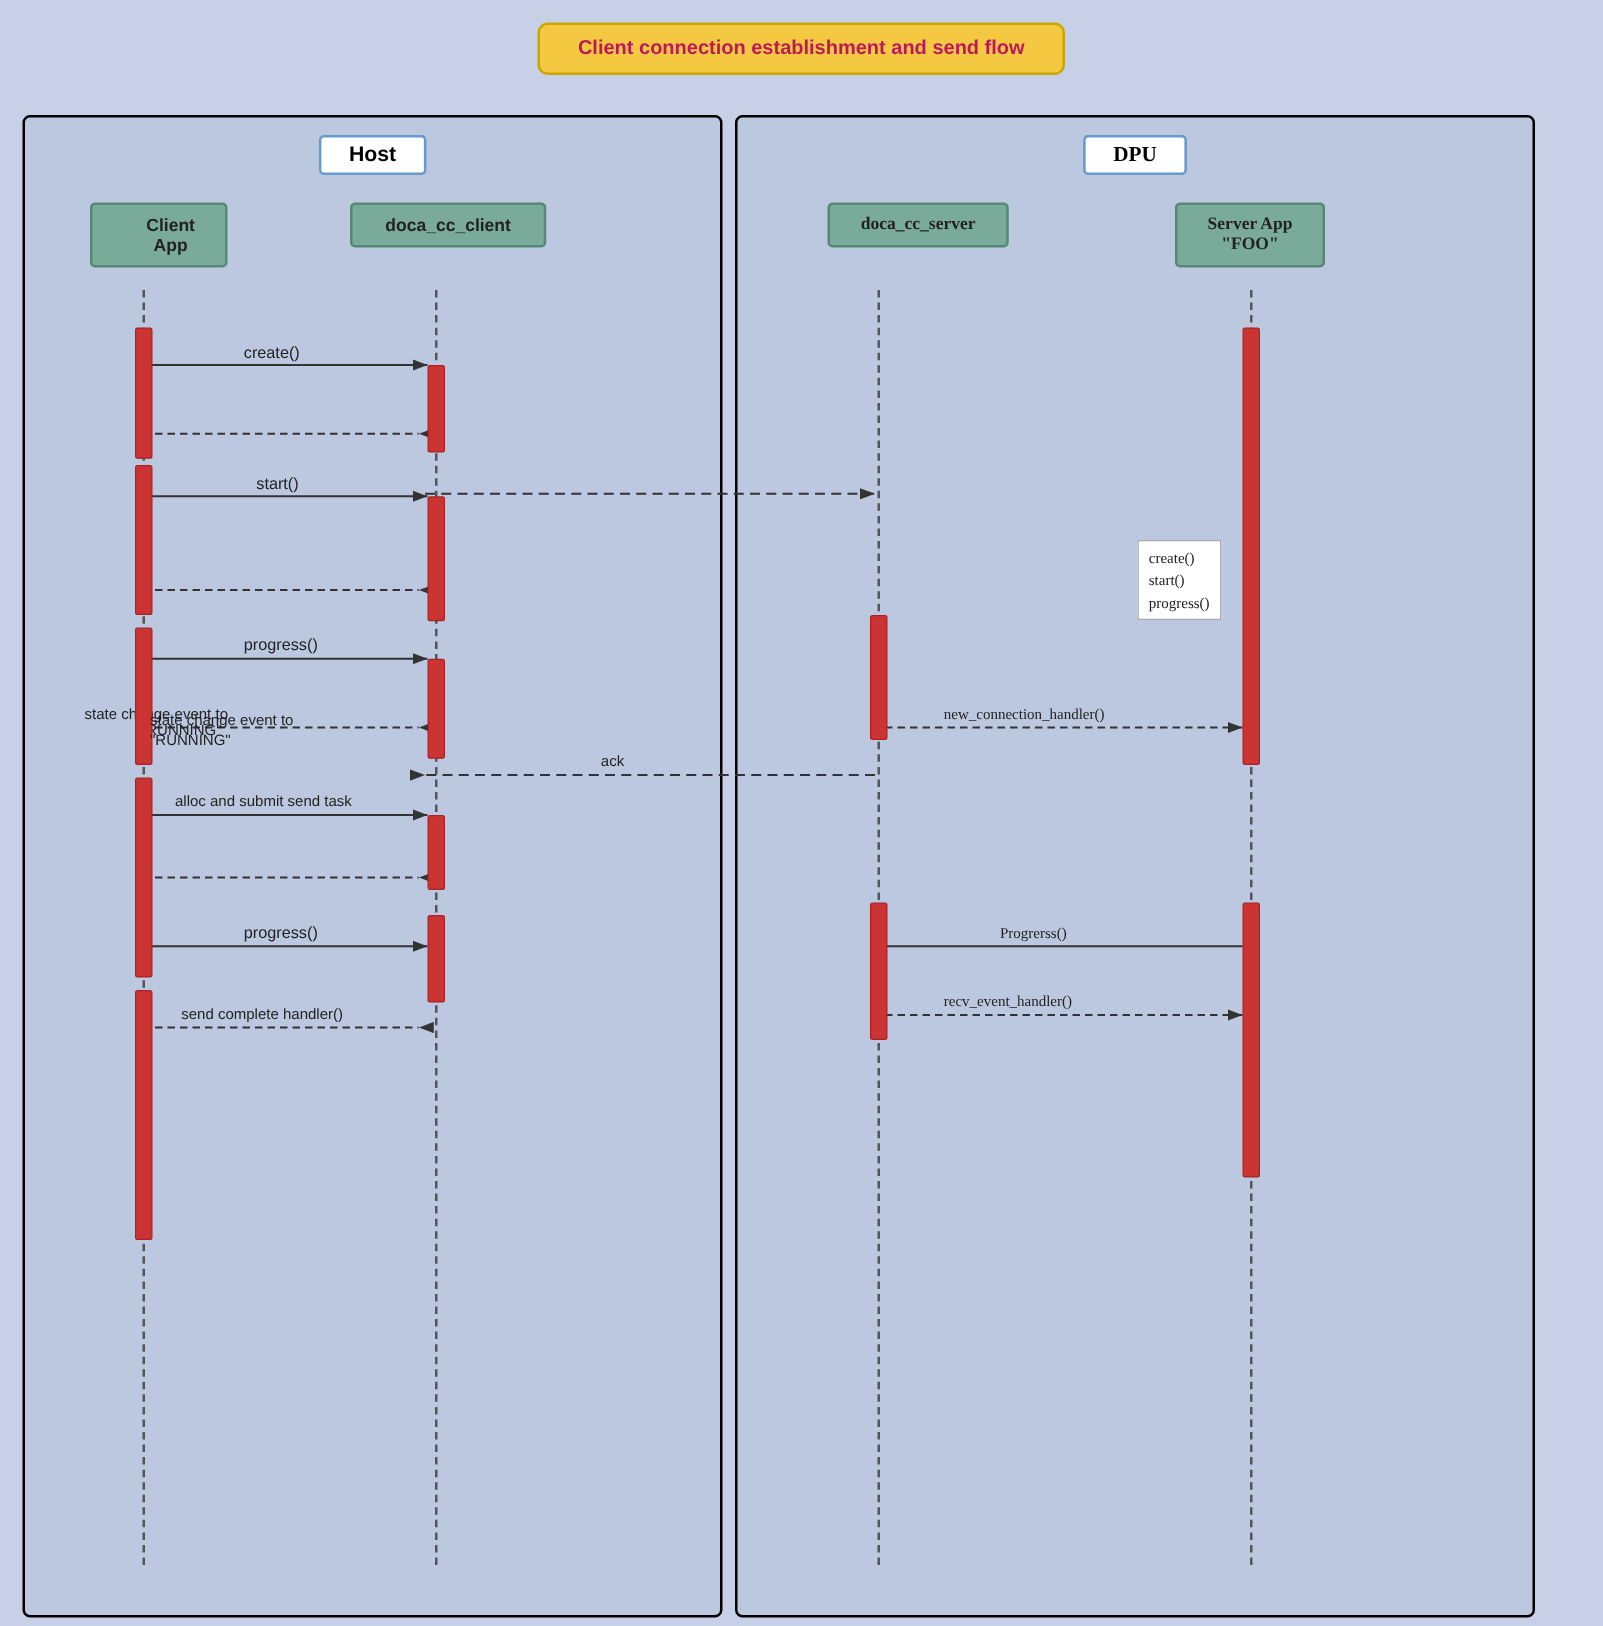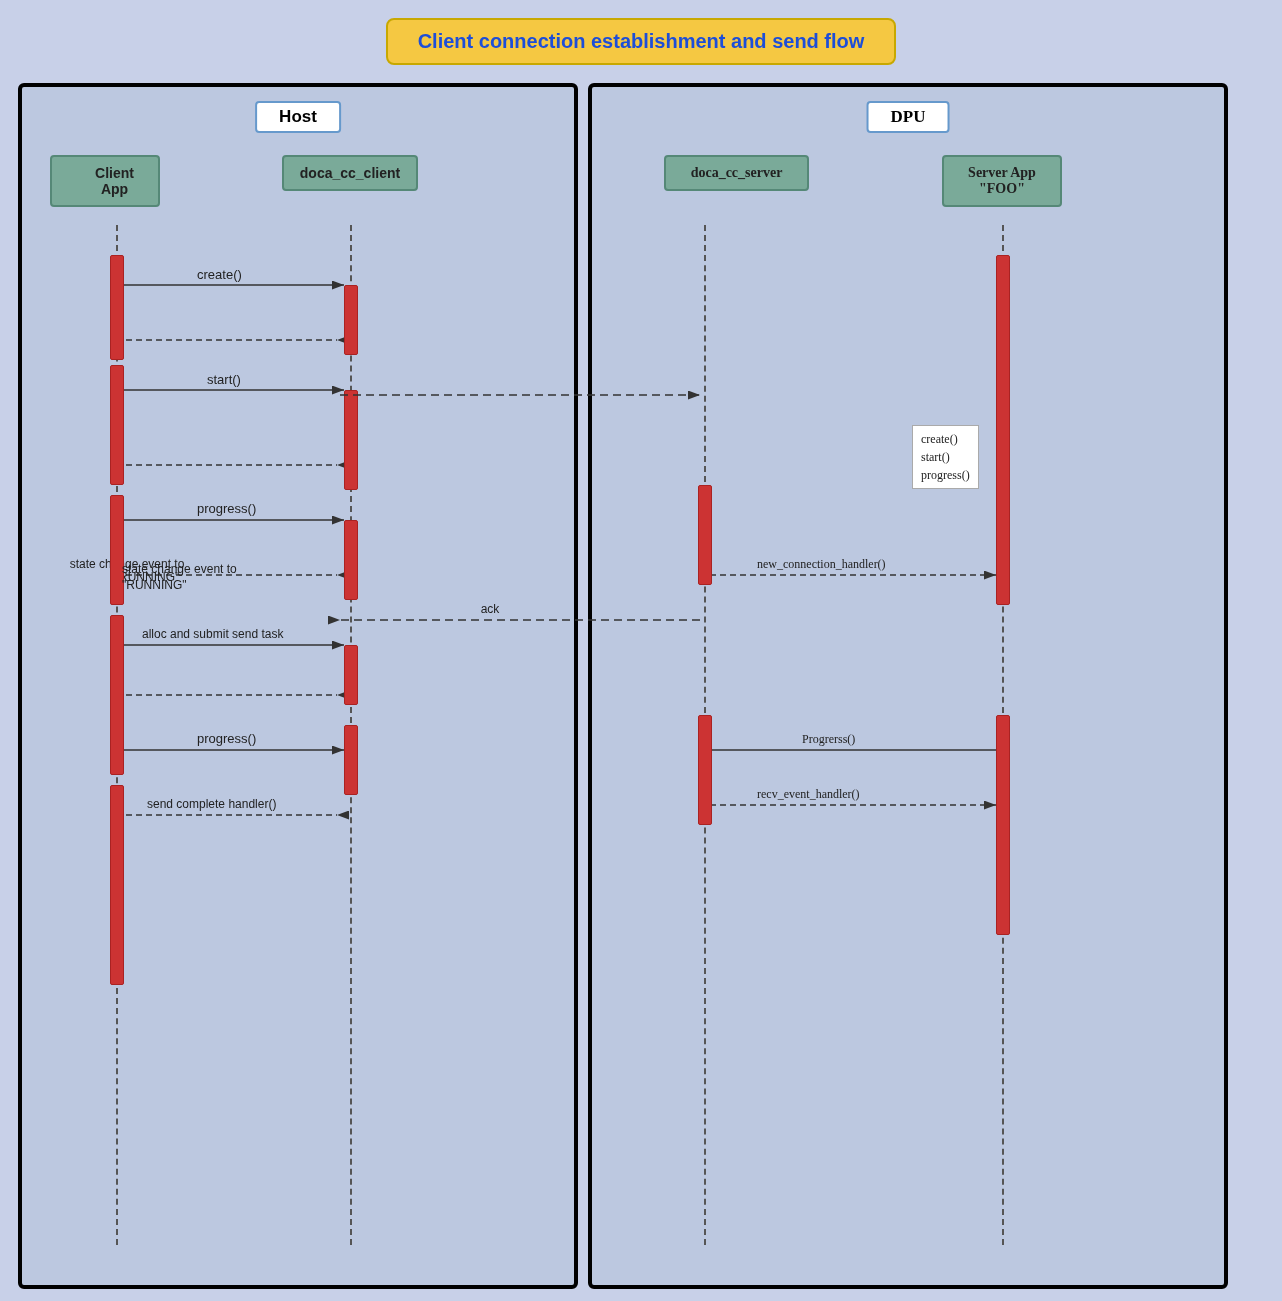--- a/index.html
+++ b/index.html
@@ -10,39 +10,39 @@
       min-height: 1301px;
     }
 
     .title-box {
       background: #f5c842;
       border: 2px solid #c8a800;
       border-radius: 8px;
       padding: 10px 30px;
       display: inline-block;
       font-weight: bold;
-      font-size: 20px;
-      color: #1d4ed8;
-      margin: 18px auto 18px auto;
+      font-size: 16px;
+      color: #be185d;
+      margin: 18px auto 32px auto;
       display: block;
       width: fit-content;
       margin-left: auto;
       margin-right: auto;
     }
 
     .main-container {
       display: flex;
       flex-direction: row;
       margin: 10px 18px 18px 18px;
       gap: 0;
     }
 
     .panel {
       background: #bcc8e0;
-      border: 4px solid #000000;
+      border: 2px solid #000000;
       border-radius: 6px;
       position: relative;
       padding: 18px 10px 30px 10px;
     }
 
     .host-panel {
       flex: 0 0 560px;
       width: 560px;
       margin-right: 10px;
     }
@@ -120,22 +120,22 @@
   <div class="title-box">Client connection establishment and send flow</div>
 </div>
 
 <div class="main-container">
 
   <div class="panel host-panel">
     <div class="panel-title">Host</div>
 
     <div class="diagram-area">
 
-      <div class="actor-box" style="left:18px; top:0; width:110px;padding-left:31px;">Client App</div>
-      <div class="actor-box" style="left:250px; top:0; width:136px;">doca_cc_client</div>
+      <div class="actor-box" style="left:42px; top:0; width:110px;padding-left:31px;">Client App</div>
+      <div class="actor-box" style="left:250px; top:0; width:157px;">doca_cc_client</div>
 
       <div class="lifeline" style="left:84px;"></div>
       <div class="lifeline" style="left:318px;"></div>
 
       <svg class="full-svg" width="540" height="1100">
 
         <line x1="90" y1="130" x2="312" y2="130" stroke="#333" stroke-width="1.5" marker-end="url(#arrowhead-solid)"></line>
 
         <text x="165" y="124" font-size="13" fill="#222">create()</text>
 

